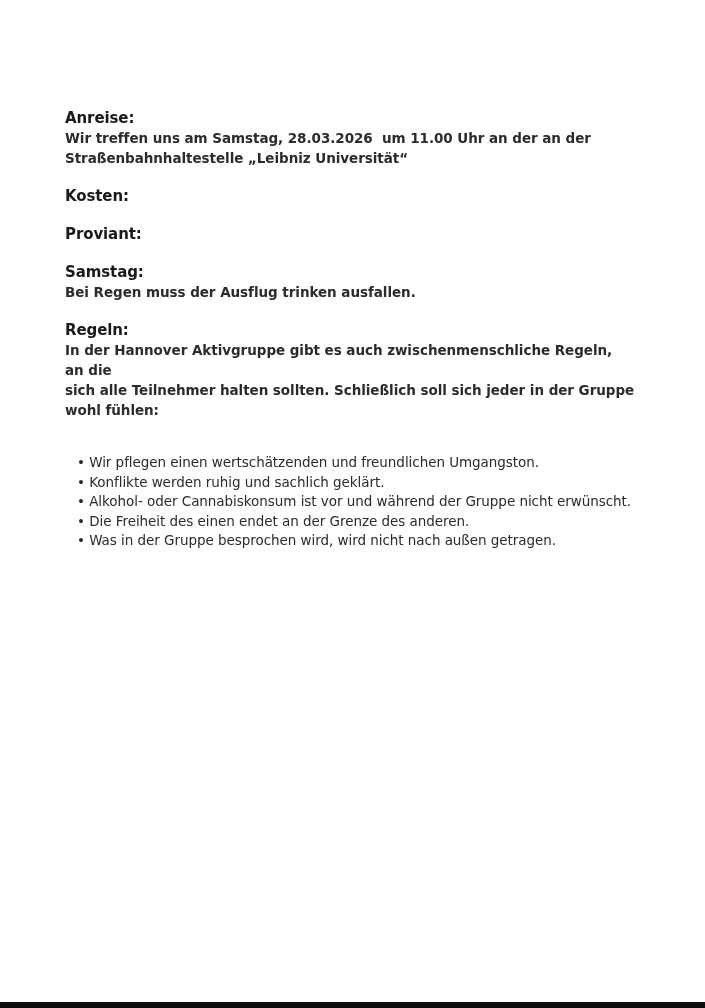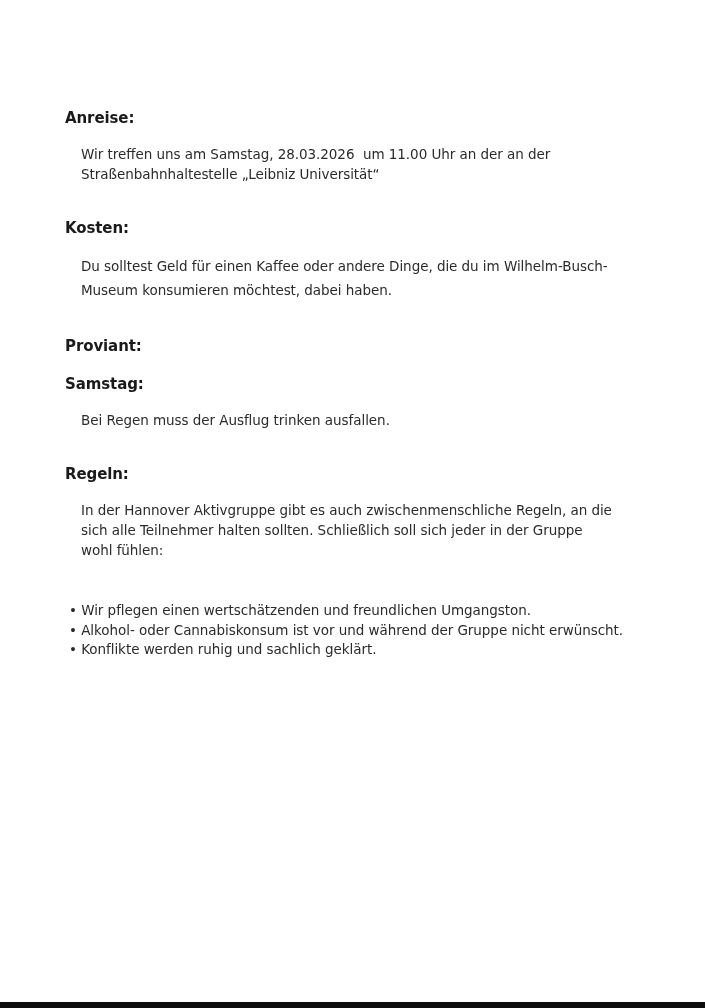--- a/index.html
+++ b/index.html
@@ -32,32 +32,33 @@
     font-weight: bold;
     color: #1a1a1a;
     line-height: 20px;
     margin: 0;
     letter-spacing: -0.1px;
   }
   .para {
     font-size: 13.5px;
     color: #2b2b2b;
     line-height: 20px;
-    margin: 16px;
+    margin: 0;
     letter-spacing: -0.05px;
     white-space: pre-wrap;
+    font-weight: bold;
   }
   .para-loose {
     line-height: 24px;
   }
   .gap-section { height: 18px; }
   .gap-list { height: 21px; }
   .bullet-list {
     list-style: none;
-    margin: 4px;
+    margin: 12px;
     padding: 0;
   }
   .bullet-item {
     font-size: 13.5px;
     color: #2b2b2b;
     line-height: 19.6px;
     margin: 0;
     letter-spacing: -0.05px;
     white-space: nowrap;
   }
@@ -81,22 +82,20 @@
   <div class="section">
     <div class="heading">Anreise:</div>
     <div class="para">Wir treffen uns am Samstag, 28.03.2026  um 11.00 Uhr an der an der
 Straßenbahnhaltestelle „Leibniz Universität“</div>
   </div>
 
   <div class="gap-section"></div>
 
   <div class="section">
     <div class="heading">Kosten:</div>
-    <div class="para para-loose">Du solltest Geld für einen Kaffee oder andere Dinge, die du im Wilhelm-Busch-
-Museum konsumieren möchtest, dabei haben.</div>
   </div>
 
   <div class="gap-section"></div>
 
   <div class="section">
     <div class="heading">Proviant:</div>
   </div>
 
   <div class="gap-section"></div>
 
@@ -111,19 +110,21 @@
     <div class="heading">Regeln:</div>
     <div class="para">In der Hannover Aktivgruppe gibt es auch zwischenmenschliche Regeln, an die
 sich alle Teilnehmer halten sollten. Schließlich soll sich jeder in der Gruppe
 wohl fühlen:</div>
   </div>
 
   <div class="gap-list"></div>
 
   <ul class="bullet-list">
     <li class="bullet-item"><span class="bullet-glyph">•</span> <span>Wir pflegen einen wertschätzenden und freundlichen Umgangston.</span></li>
+    <li class="bullet-item"><span class="bullet-glyph">•</span> <span>Konflikte werden ruhig und sachlich geklärt.</span></li>
     <li class="bullet-item"><span class="bullet-glyph">•</span> <span>Alkohol- oder Cannabiskonsum ist vor und während der Gruppe nicht erwünscht.</span></li>
-    <li class="bullet-item"><span class="bullet-glyph">•</span> <span>Konflikte werden ruhig und sachlich geklärt.</span></li>
+    <li class="bullet-item"><span class="bullet-glyph">•</span> <span>Die Freiheit des einen endet an der Grenze des anderen.</span></li>
+    <li class="bullet-item"><span class="bullet-glyph">•</span> <span>Was in der Gruppe besprochen wird, wird nicht nach außen getragen.</span></li>
   </ul>
 
 </div>
 
 <div class="footer-bar"></div>
 
 </body></html>

